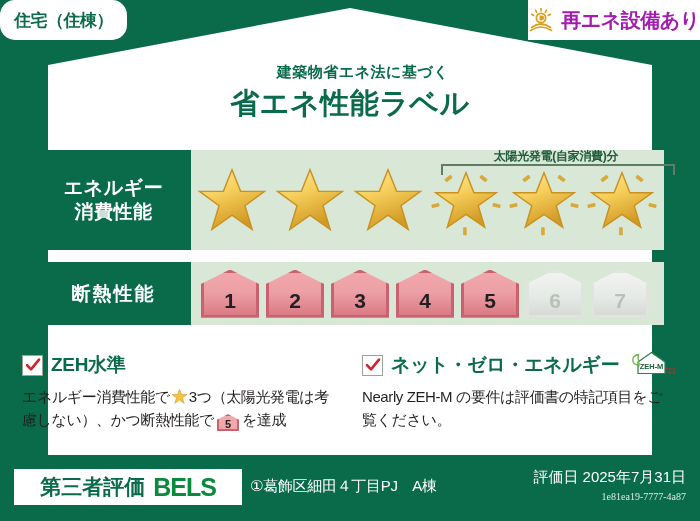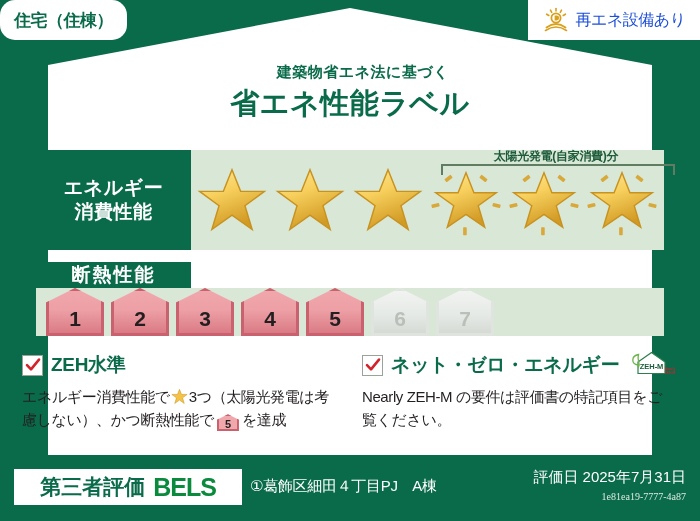--- a/index.html
+++ b/index.html
@@ -37,21 +37,21 @@
   }
 
   
   .badge-right{
     position:absolute;right:0;top:0;width:172px;height:40px;
     background:#ffffff;
     display:flex;align-items:center;justify-content:center;gap:7px;
     box-sizing:border-box;
   }
   .badge-right .btxt{
-    color:#1d4ed8;font-size:16px;font-weight:normal;letter-spacing:-0.5px;
+    color:#a21caf;font-size:20px;font-weight:bold;letter-spacing:-0.5px;
   }
   .sun-icon{width:26px;height:26px;display:block;flex:none;}
 
   
   .title-sub{
     position:absolute;left:0;right:0;top:63px;text-align:center;
     color:#0a6b4a;font-size:15px;font-weight:bold;letter-spacing:0.5px;margin-left:26px;
   }
   .title-main{
     position:absolute;left:0;right:0;top:84px;text-align:center;
@@ -86,23 +86,22 @@
     position:absolute;top:-2px;left:245px;width:240px;text-align:center;
     color:#1d5b3a;font-size:12px;font-weight:bold;letter-spacing:-0.3px;
   }
   .solar-bracket{
     position:absolute;top:14px;left:250px;width:230px;height:9px;
     border:2px solid #5e7d63;border-bottom:none;
   }
 
   
   .row-insul{
-    position:absolute;left:36px;top:262px;width:628px;height:56px;
+    position:absolute;left:36px;top:262px;width:628px;height:63px;
     display:flex;
-    flex-direction:column;
   }
   .row-key2{
     width:155px;flex:none;background:#0a6b4a;color:#ffffff;
     display:flex;align-items:center;justify-content:center;
     font-size:19px;font-weight:bold;letter-spacing:2px;
   }
   .grades{
     flex:1;background:#d9e7d6;display:flex;align-items:center;
     padding-left:10px;gap:7px;
   }

